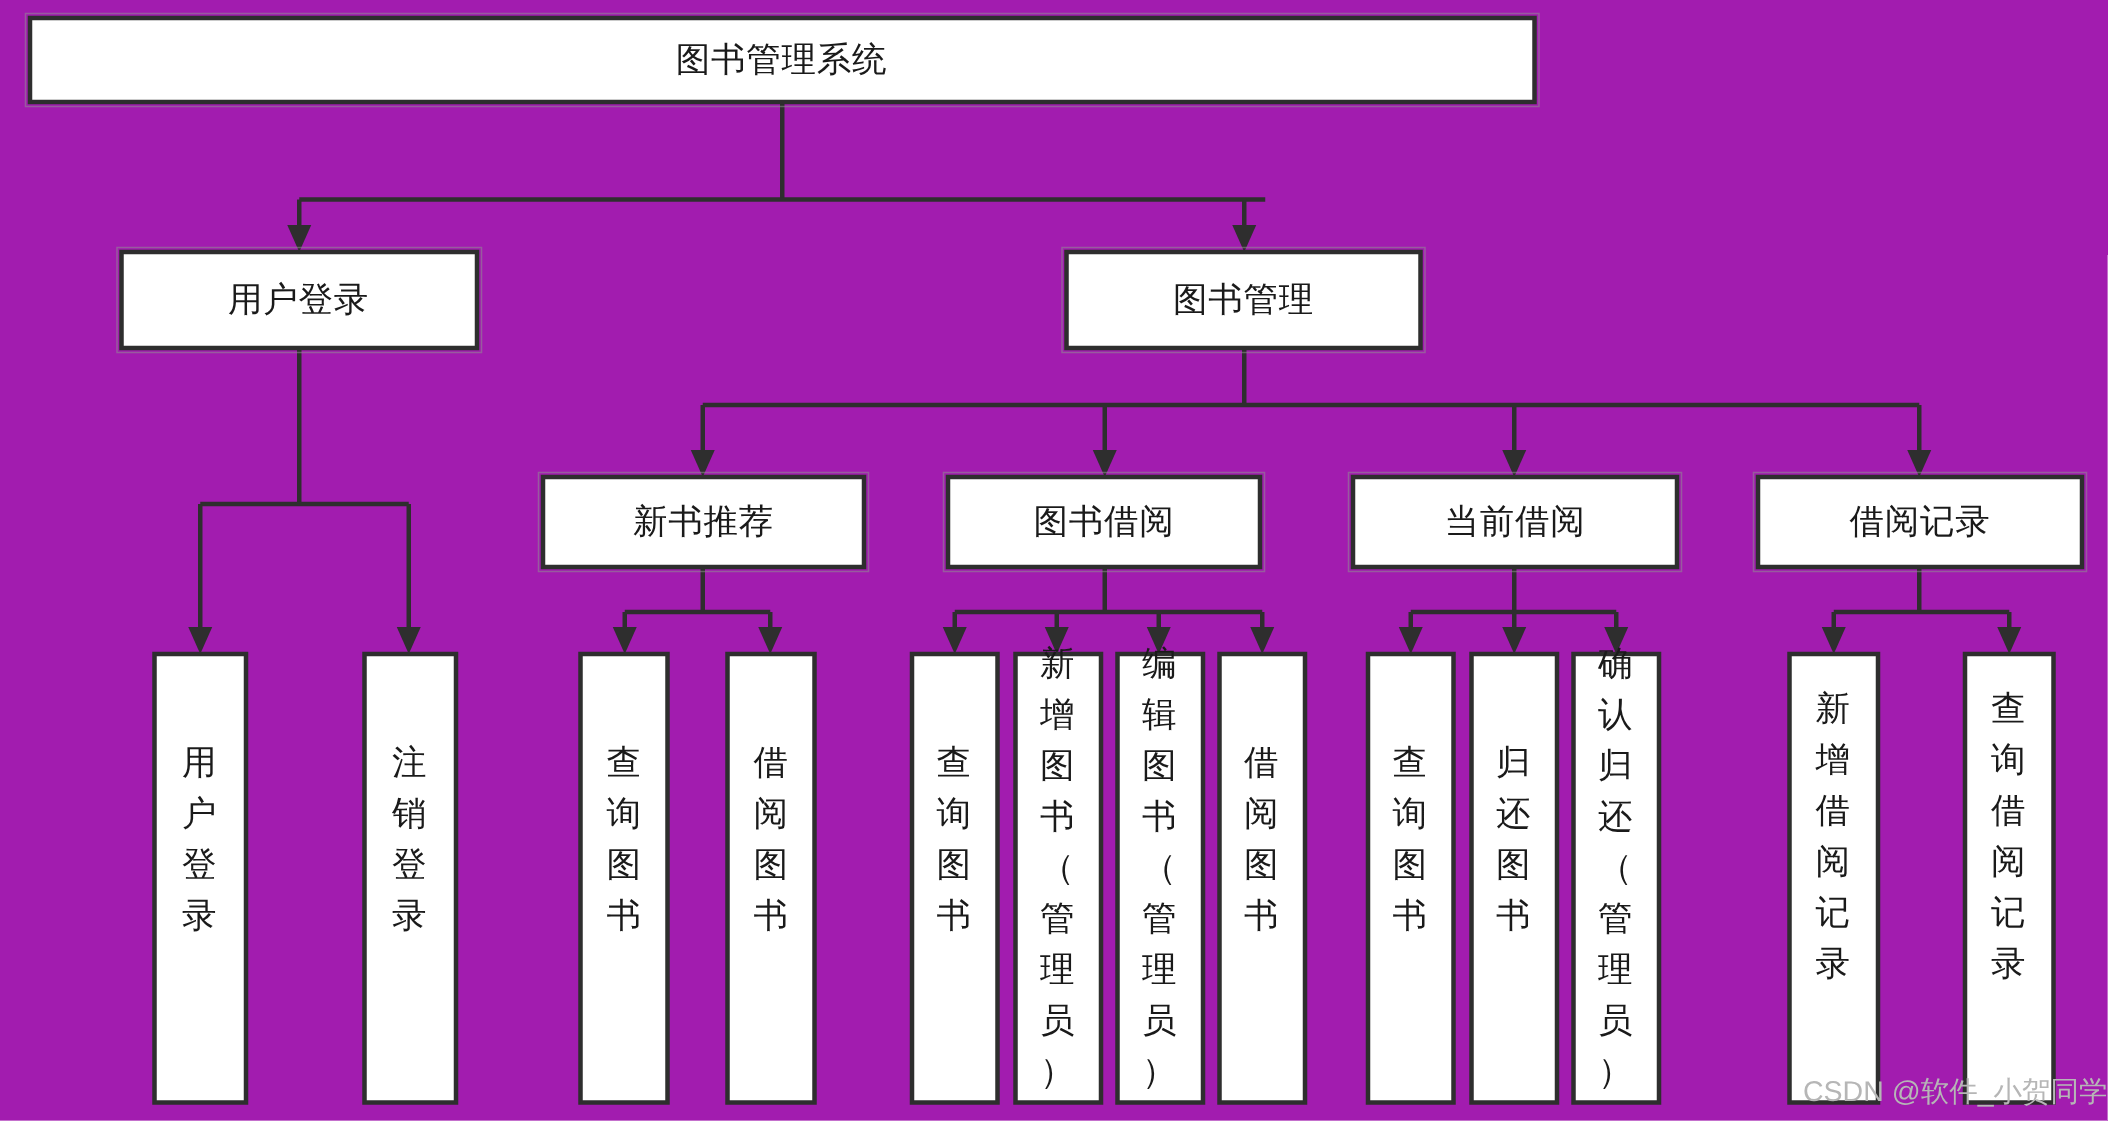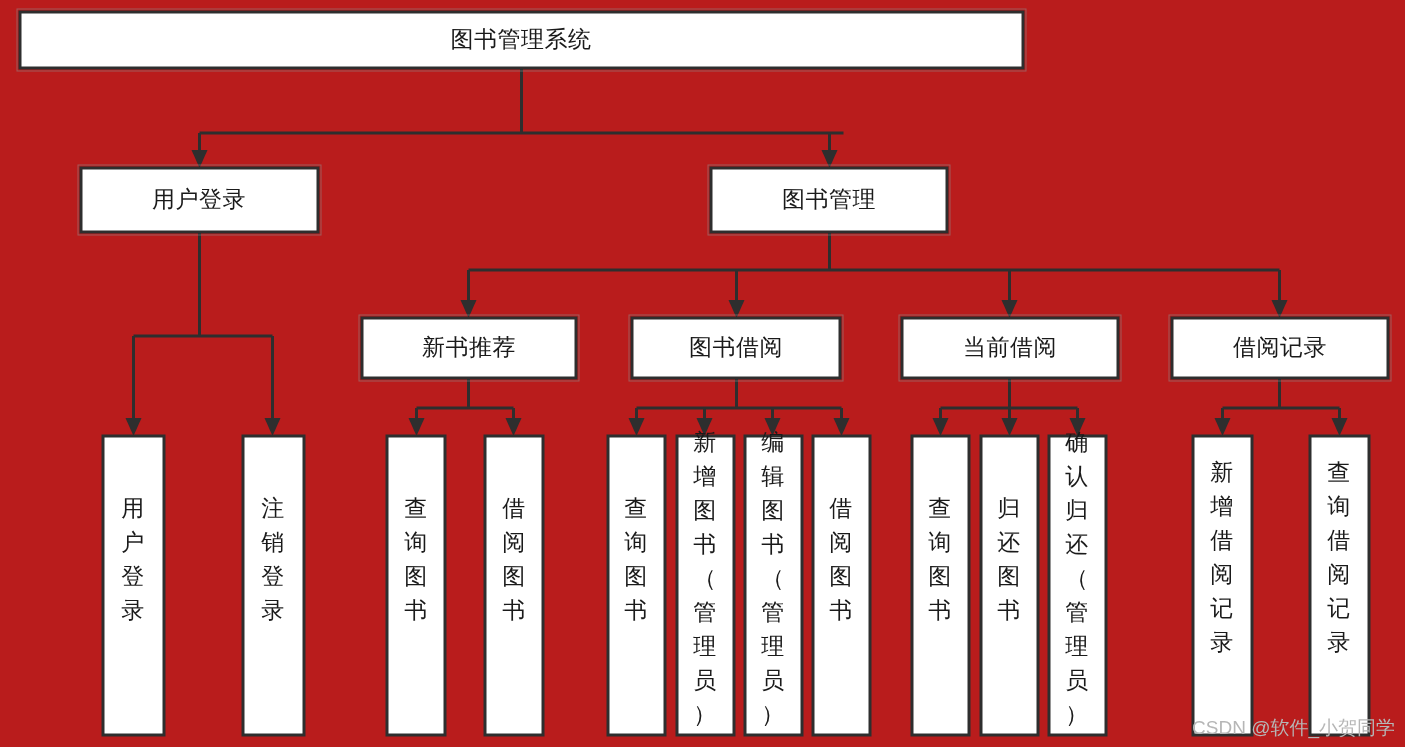--- a/index.html
+++ b/index.html
@@ -11,21 +11,21 @@
   body {
     width: 1405px;
     height: 747px;
     overflow: hidden;
     font-family: "Liberation Sans", "DejaVu Sans", sans-serif;
   }
   #diagram-root {
     position: relative;
     width: 1405px;
     height: 747px;
-    background: #b91c1c;
+    background: #a21caf;
   }
   svg.flowchart {
     display: block;
     width: 1405px;
     height: 747px;
   }
   .node-box {
     fill: #ffffff;
     stroke: #2e2e2e;
     stroke-width: 3;
@@ -55,21 +55,21 @@
     letter-spacing: 0.5px;
   }
   .node-label-v {
     font-family: "Liberation Sans", "DejaVu Sans", sans-serif;
     font-size: 23px;
     fill: #1a1a1a;
     letter-spacing: 0.5px;
   }
   .watermark {
     position: absolute;
-    right: 10px;
+    right: 0;
     bottom: 6px;
     font-family: "Liberation Sans", "DejaVu Sans", sans-serif;
     font-size: 19px;
     color: #b6b6b6;
     white-space: nowrap;
     pointer-events: none;
     user-select: none;
   }
 </style>
 </head>

